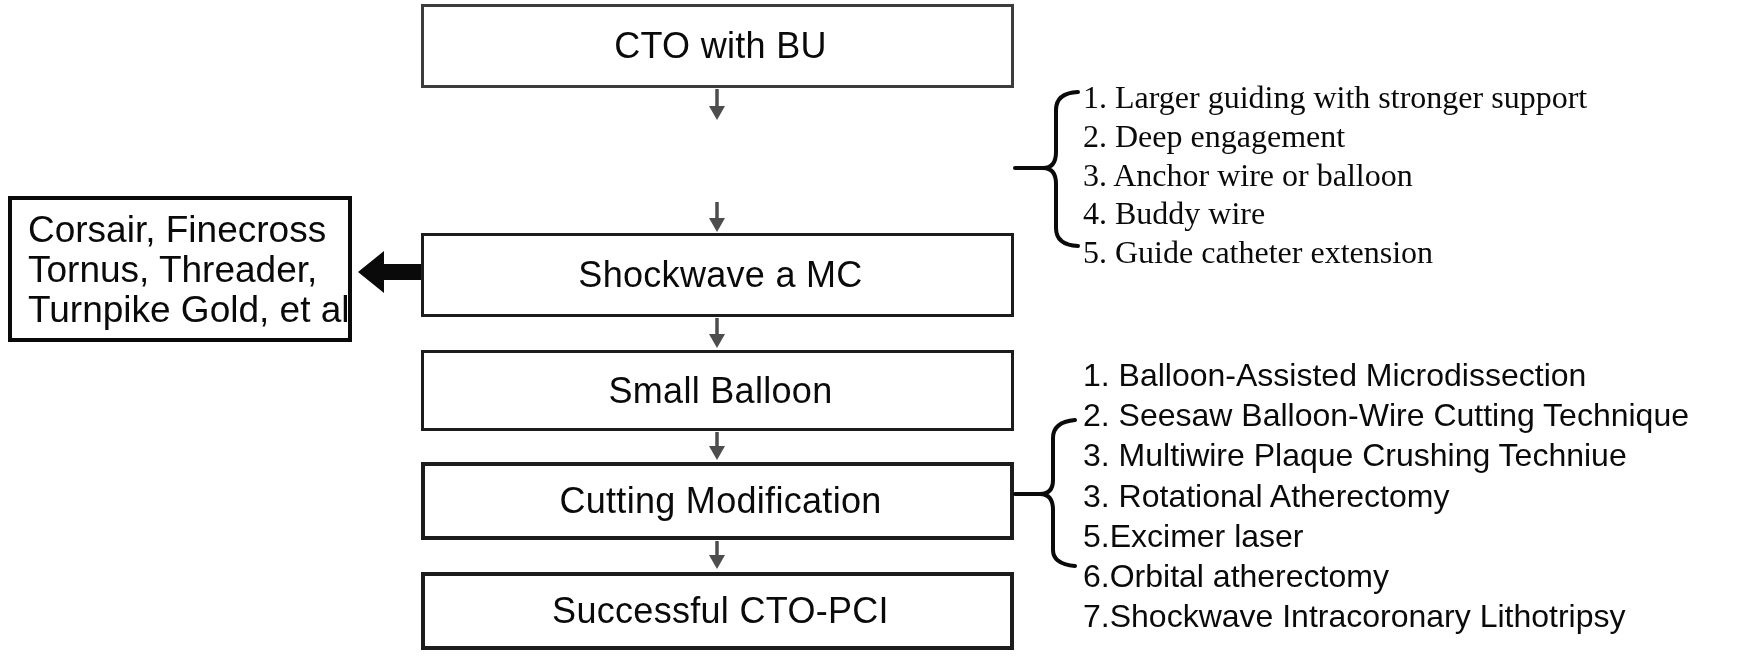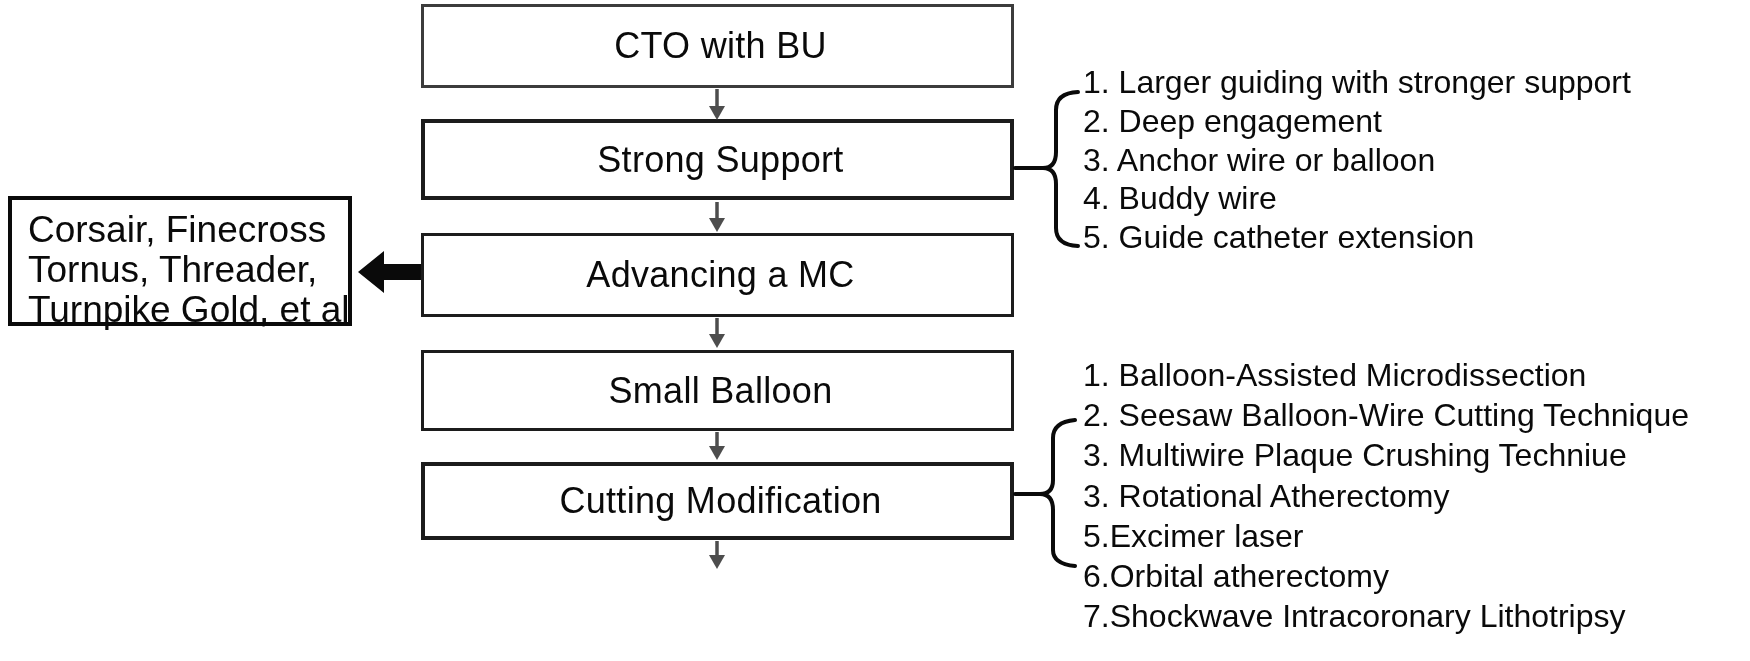--- a/index.html
+++ b/index.html
@@ -39,42 +39,42 @@
   #box-balloon    { top: 350px; height: 81px; text-align: right; }
   #box-lesion     { top: 462px; height: 78px; border-width: 4px; }
   #box-success    { top: 572px; height: 78px; border-width: 4px; }
 
   
   #mc-examples-box {
     position: absolute;
     left: 8px;
     top: 196px;
     width: 344px;
-    height: 130px;
+    height: 146px;
     border: 4px solid #0a0a0a;
     box-sizing: border-box;
     background: #ffffff;
     padding: 10px 0 0 16px;
     font-size: 37px;
     line-height: 40px;
     white-space: nowrap;
   }
 
   
   .option-list {
     position: absolute;
     left: 1083px;
     margin: 0;
     padding: 0;
     list-style: none;
     font-size: 32px;
     color: #0a0a0a;
     white-space: nowrap;
   }
-  #support-options { top: 63px;  }
+  #support-options { top: 78px; font-family: Liberation Serif, serif;  }
   #support-options li { height: 38.8px; line-height: 38.8px; }
   #lesion-options  { top: 355px; }
   #lesion-options li { height: 40.2px; line-height: 40.2px; }
 
   
   #connector-layer {
     position: absolute;
     left: 0; top: 0;
     width: 1750px;
     height: 661px;
@@ -82,31 +82,31 @@
   }
 </style>
 </head>
 <body>
 
 <div id="canvas">
 
   <div class="flow-box" id="box-cto">
     <span>CTO with BU</span>
   </div>
-  <div class="flow-box" id="box-support">
-    <span>Strong Support</span>
-  </div>
   <div class="flow-box" id="box-mc">
-    <span>Advancing a MC</span>
+    <span>Shockwave a MC</span>
   </div>
   <div class="flow-box" id="box-balloon">
     <span>Small Balloon</span>
   </div>
   <div class="flow-box" id="box-lesion">
     <span>Cutting Modification</span>
+  </div>
+  <div class="flow-box" id="box-success">
+    <span>Successful CTO-PCI</span>
   </div>
 
   <div id="mc-examples-box">
     <div>Corsair, Finecross</div>
     <div>Tornus, Threader,</div>
     <div>Turnpike Gold, et al</div>
   </div>
 
   <ul class="option-list" id="support-options">
     <li>1. Larger guiding with stronger support</li>

